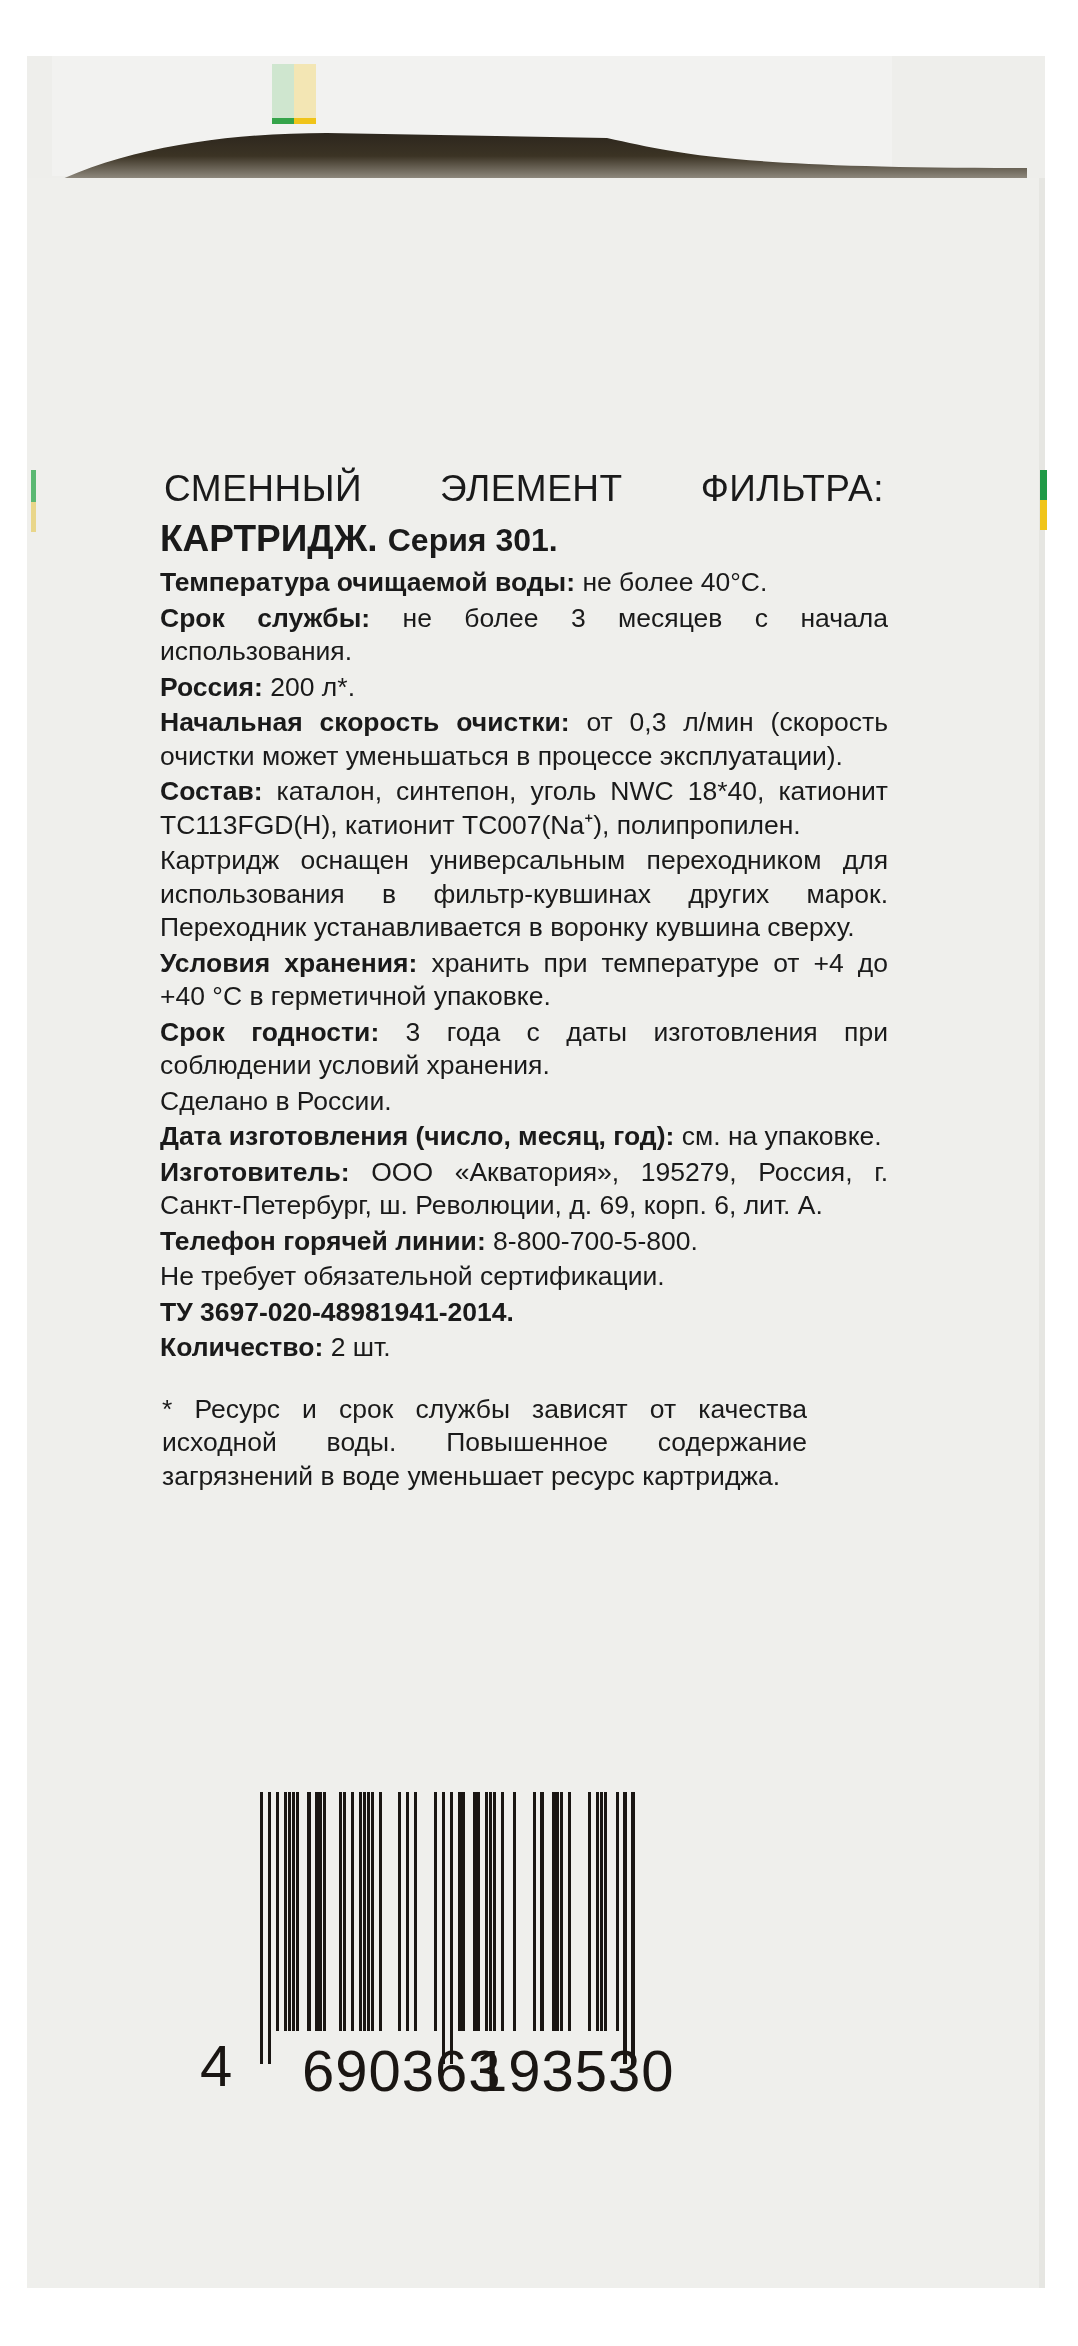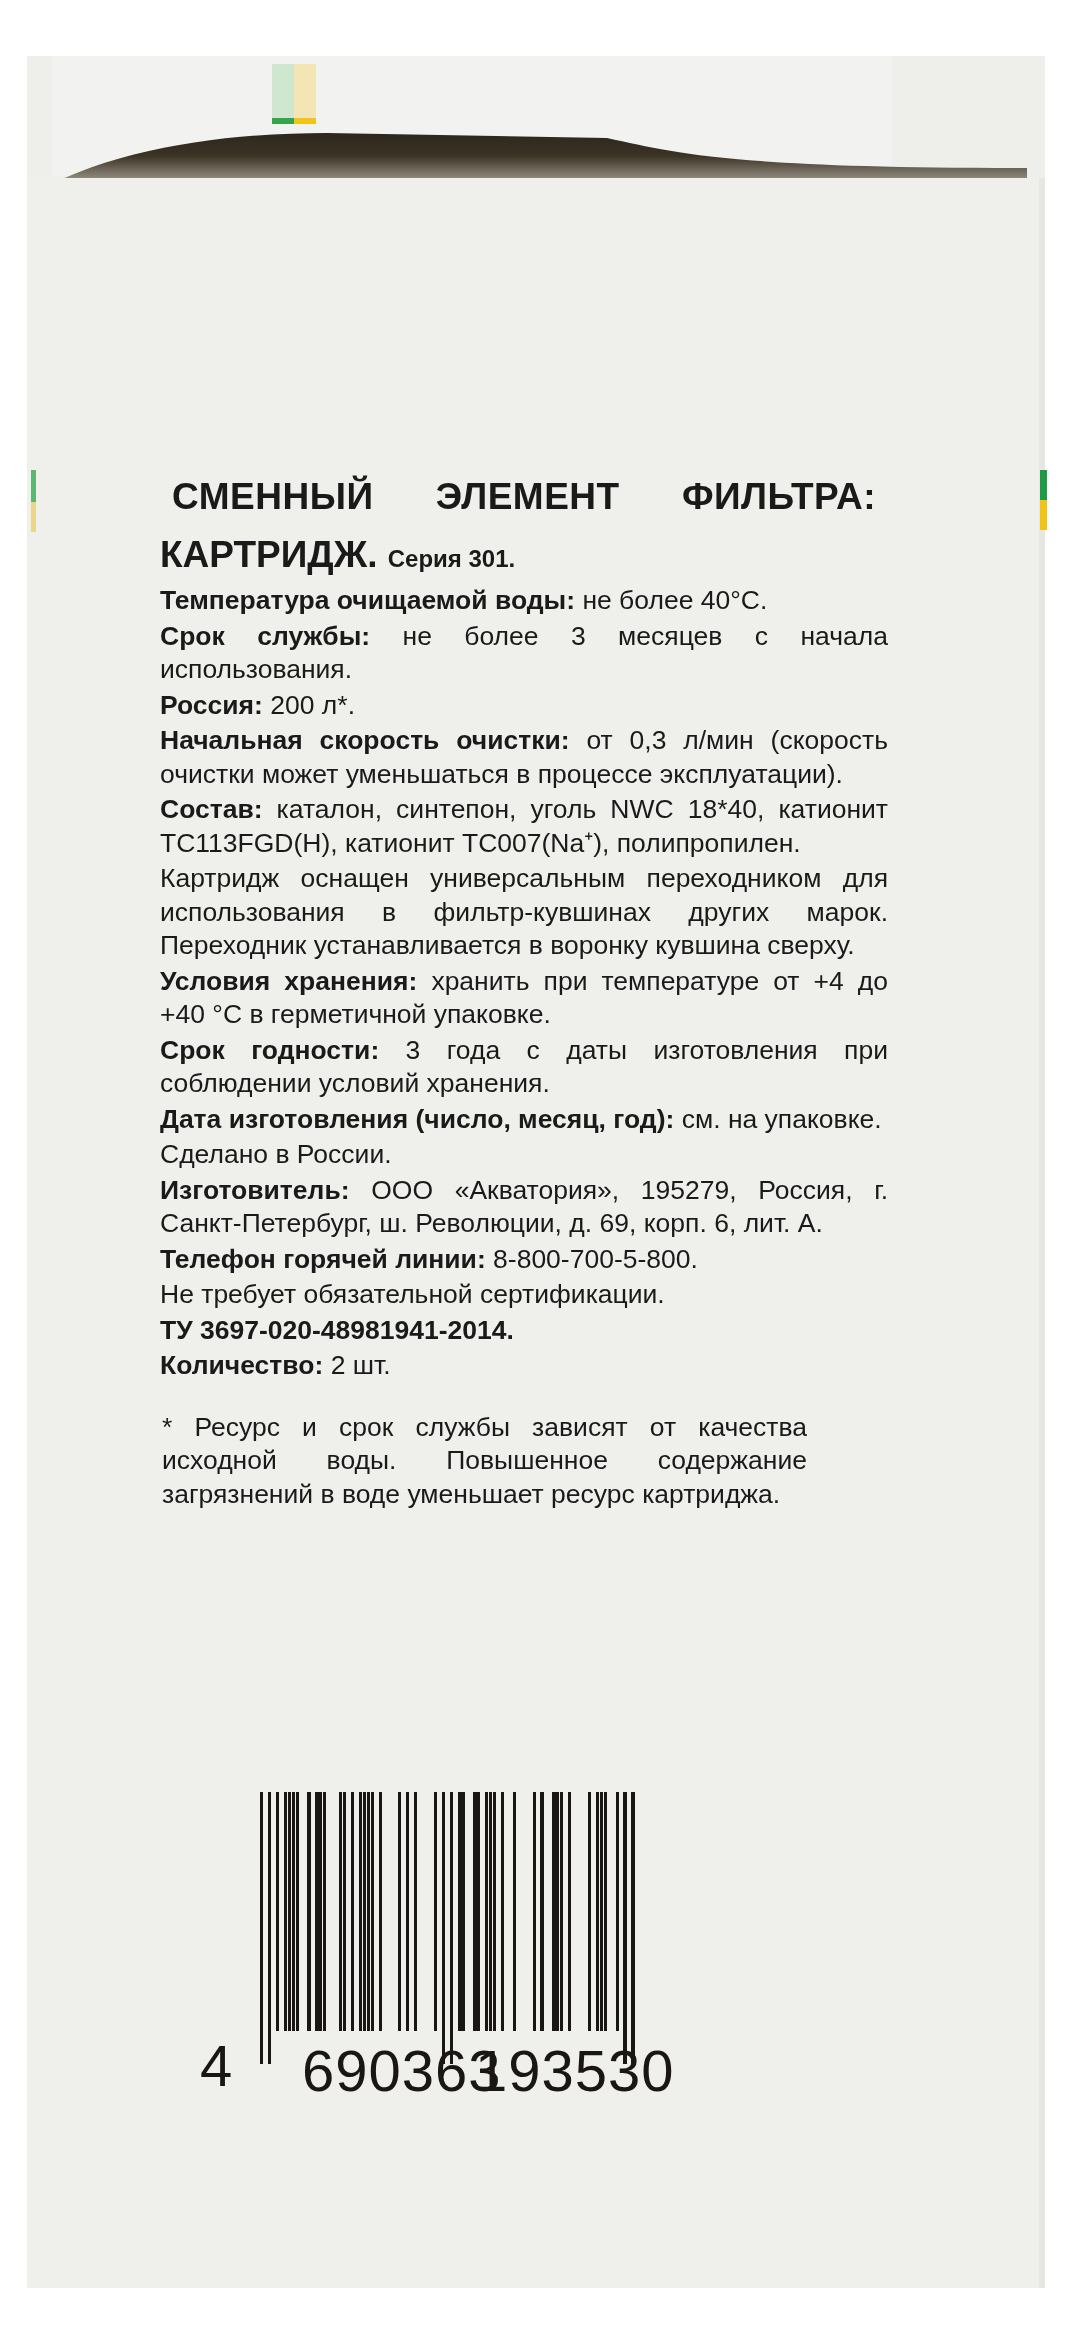--- a/index.html
+++ b/index.html
@@ -35,26 +35,26 @@
   }
   .edge-stripe { position:absolute; width:5px; }
   .content {
     position:absolute; left:160px; top:462px; width:728px;
     color:#1a1a1a;
     font-size:26.5px; line-height:33.5px;
     text-align:justify;
     font-stretch:condensed;
   }
   .title {
-    font-size:37px; line-height:45px; font-weight:bold;
+    font-size:37px; line-height:45px; font-weight:normal;
     text-align:justify; text-align-last:justify;
-    letter-spacing:0.5px; margin:12px;
+    letter-spacing:0.5px; margin:4px;
   }
   .title2 { font-size:37px; line-height:47px; font-weight:bold; margin:0 0 2px 0; }
-  .title2 .series { font-size:24px; }
+  .title2 .series { font-size:32px; }
   p.item { margin:0 0 2px 0; }
   p.item b { font-weight:bold; }
   .note { margin-top:28px; width:645px; margin-left:2px; }
   .barcode {
     position:absolute; left:200px; top:1792px; width:400px; height:300px;
   }
   .bars { position:absolute; left:60px; top:0; height:305px; width:380px; }
   .bar { position:absolute; top:0; background:#1a1613; }
   .bar.long { height:272px; }
   .bar.short { height:239px; }
@@ -88,22 +88,22 @@
   </p>
   <div id="specs">
       <p class="item"><b>Температура очищаемой воды:</b><span> не более 40°C.</span></p>
       <p class="item"><b>Срок службы:</b><span> не более 3 месяцев с начала использования.</span></p>
       <p class="item"><b>Россия:</b><span> 200 л*.</span></p>
       <p class="item"><b>Начальная скорость очистки:</b><span> от 0,3 л/мин (скорость очистки может уменьшаться в процессе эксплуатации).</span></p>
       <p class="item"><b>Состав:</b><span> каталон, синтепон, уголь NWC 18*40, катионит TC113FGD(H), катионит TC007(Na⁺), полипропилен.</span></p>
       <p class="item"><span>Картридж оснащен универсальным переходником для использования в фильтр-кувшинах других марок. Переходник устанавливается в воронку кувшина сверху.</span></p>
       <p class="item"><b>Условия хранения:</b><span> хранить при температуре от +4 до +40 °С в герметичной упаковке.</span></p>
       <p class="item"><b>Срок годности:</b><span> 3 года с даты изготовления при соблюдении условий хранения.</span></p>
+      <p class="item"><span>Сделано в России.</span></p>
       <p class="item"><b>Дата изготовления (число, месяц, год):</b><span> см. на упаковке.</span></p>
-      <p class="item"><span>Сделано в России.</span></p>
       <p class="item"><b>Изготовитель:</b><span> ООО «Акватория», 195279, Россия, г. Санкт-Петербург, ш. Революции, д. 69, корп. 6, лит. А.</span></p>
       <p class="item"><b>Телефон горячей линии:</b><span> 8-800-700-5-800.</span></p>
       <p class="item"><span>Не требует обязательной сертификации.</span></p>
       <p class="item"><b>ТУ 3697-020-48981941-2014.</b></p>
       <p class="item"><b>Количество:</b><span> 2 шт.</span></p>
     </div>
   <p class="note">* Ресурс и срок службы зависят от качества исходной воды. Повышенное содержание загрязнений в воде уменьшает ресурс картриджа.</p>
 </div>
 
 <div class="barcode">

